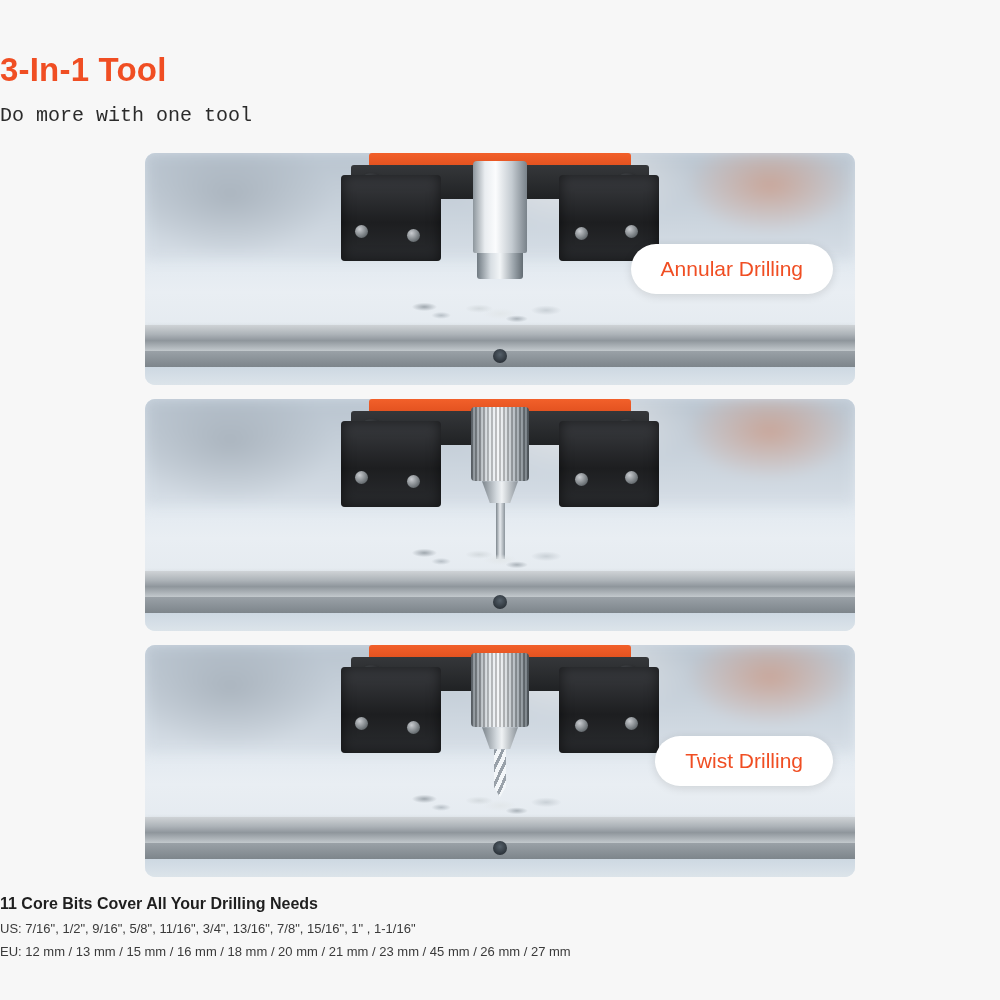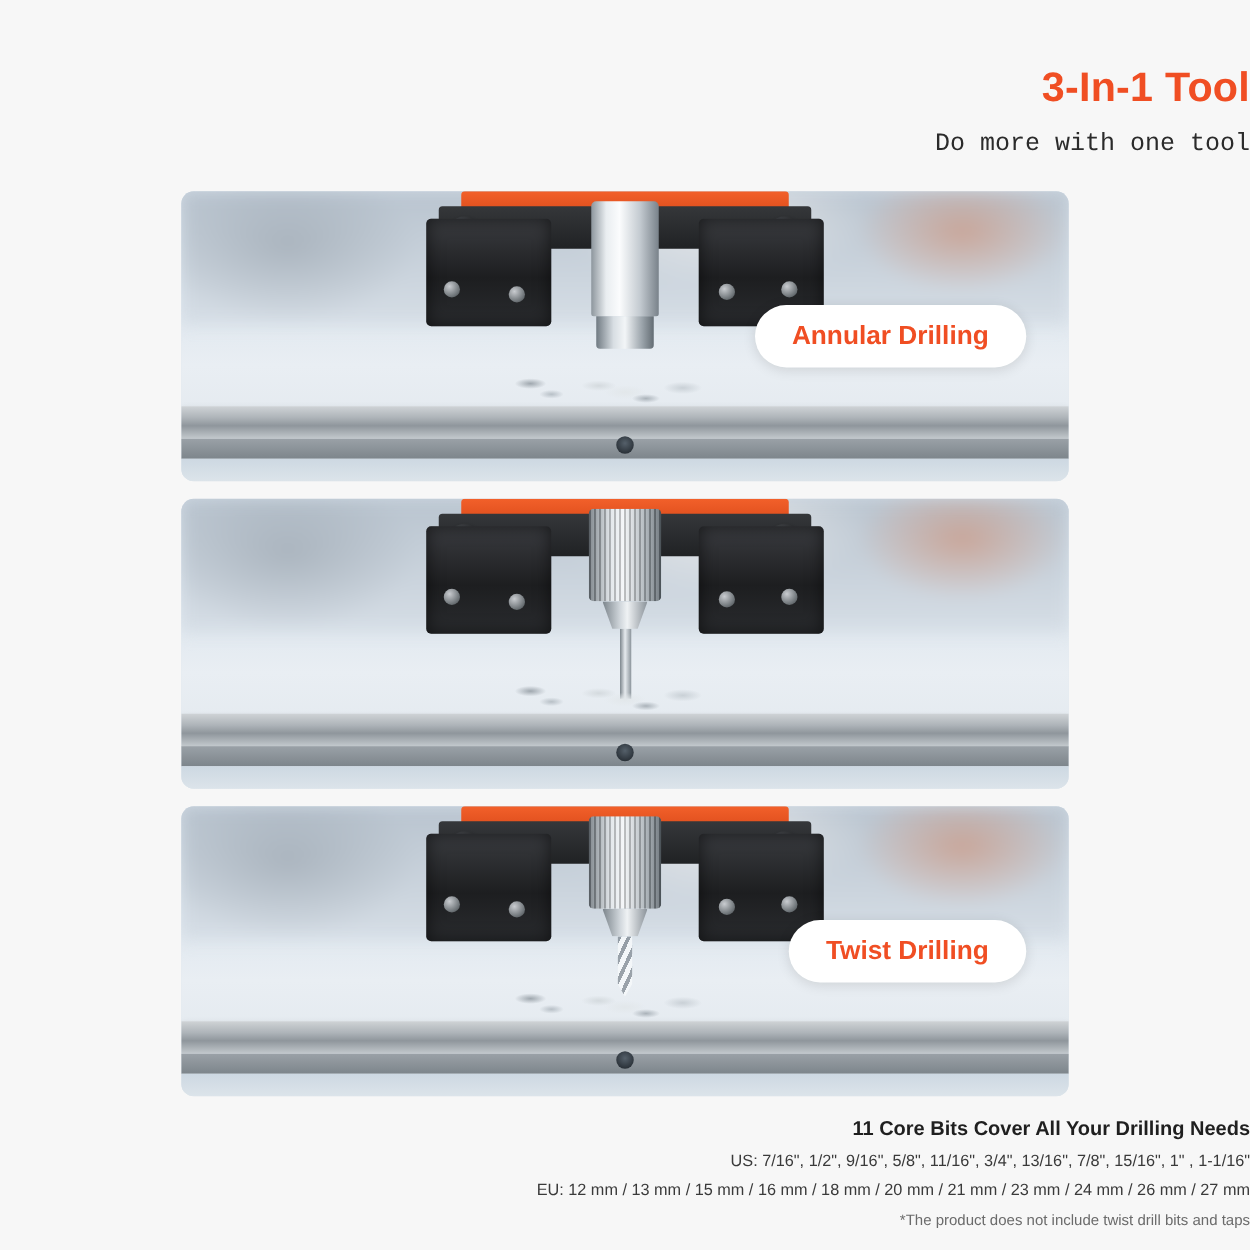--- a/index.html
+++ b/index.html
@@ -17,21 +17,21 @@
     position: relative;
     width: 1000px;
     height: 1000px;
     background: #f7f7f7;
     box-sizing: border-box;
   }
 
   
   .header {
     padding-top: 52px;
-    text-align: right;
+    text-align: left;
   }
   .title {
     font-size: 33px;
     font-weight: bold;
     color: #f04e23;
     letter-spacing: 0.2px;
     margin: 0;
     line-height: 1.1;
   }
   .subtitle {
@@ -237,37 +237,37 @@
     bottom: 22px;
     width: 14px;
     height: 14px;
     border-radius: 50%;
     background: radial-gradient(circle at 50% 40%, #55606a, #2a3138 75%);
   }
 
   
   .label-pill {
     position: absolute;
-    right: 34px;
+    right: 22px;
     top: 50%;
     transform: translateY(-50%);
     background: #ffffff;
     border-radius: 26px;
     padding: 13px 30px;
     box-shadow: 0 2px 10px rgba(0,0,0,0.12);
     font-size: 21px;
-    font-weight: bold;
+    font-weight: normal;
     color: #f04e23;
     white-space: nowrap;
   }
 
   
   .footer {
     margin-top: 18px;
-    text-align: right;
+    text-align: left;
     color: #2b2b2b;
   }
   .footer .spec-title {
     font-size: 16px;
     font-weight: bold;
     color: #1f1f1f;
   }
   .footer .spec-line {
     font-size: 13px;
     margin-top: 8px;
@@ -383,17 +383,16 @@
       <div class="hole"></div>
 
       <div class="label-pill">Twist Drilling</div>
     </div>
 
   </div>
 
   <div class="footer">
     <div class="spec-title">11 Core Bits Cover All Your Drilling Needs</div>
     <div class="spec-line">US: 7/16", 1/2", 9/16", 5/8", 11/16", 3/4", 13/16", 7/8", 15/16", 1" , 1-1/16"</div>
-    <div class="spec-line">EU: 12 mm / 13 mm / 15 mm / 16 mm / 18 mm / 20 mm / 21 mm / 23 mm / 24 mm / 26 mm / 27 mm</div>
-    <div class="spec-note">*The product does not include twist drill bits and taps</div>
+    <div class="spec-line">EU: 12 mm / 13 mm / 15 mm / 16 mm / 18 mm / 20 mm / 21 mm / 23 mm / 45 mm / 26 mm / 27 mm</div>
   </div>
 
 </div>
 
 </body></html>

